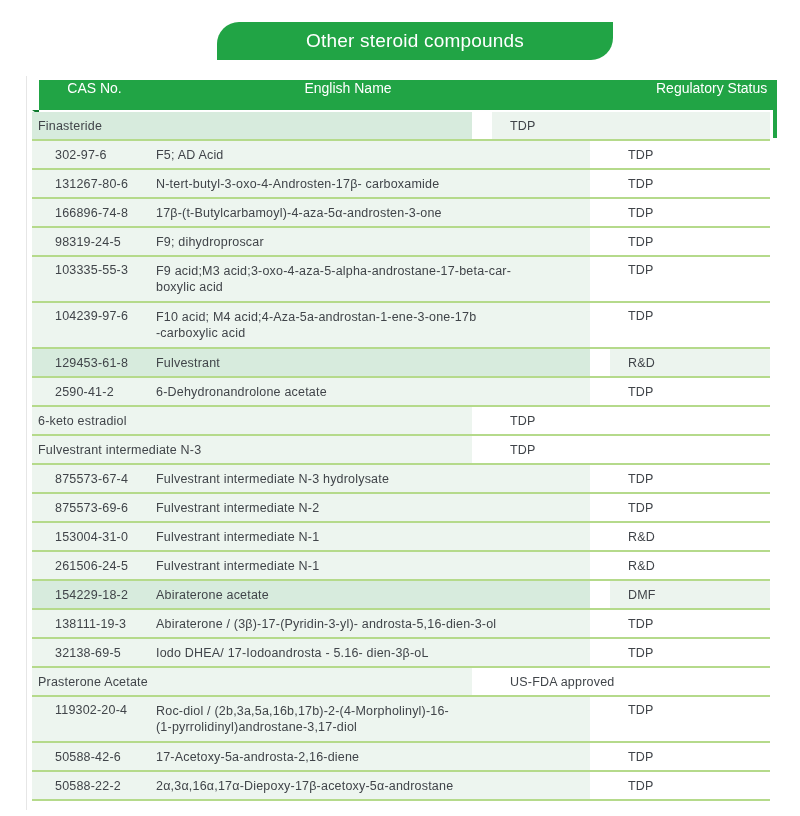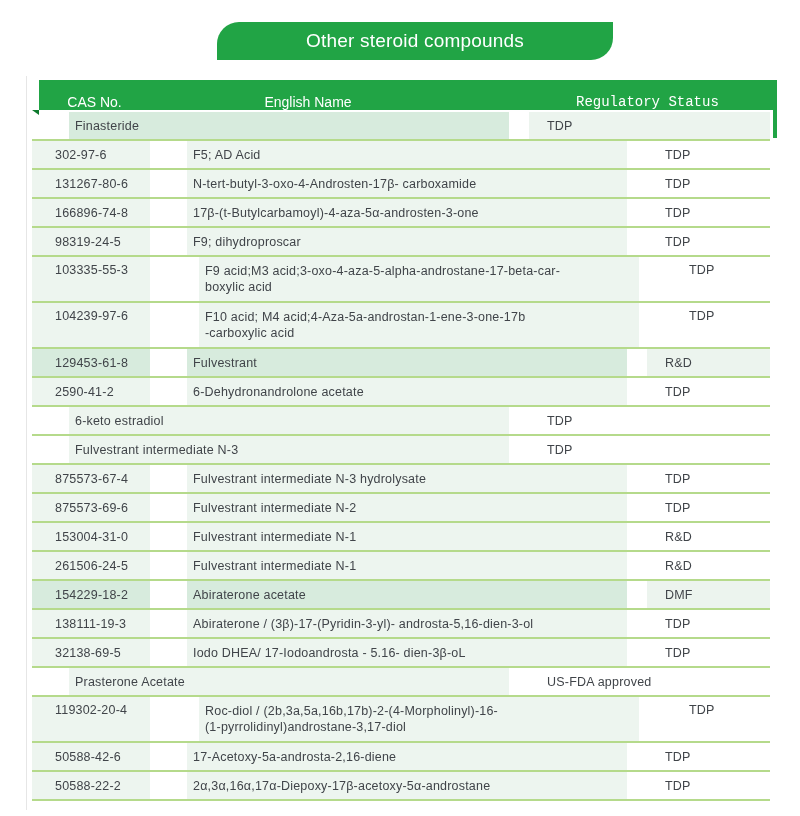--- a/index.html
+++ b/index.html
@@ -13,53 +13,53 @@
     border-radius:22px 0 22px 0;
     display:flex;align-items:center;justify-content:center;
   }
   .banner-title{color:#fff;font-size:19px;letter-spacing:0.2px;}
   .side-line{
     position:absolute;left:26px;top:76px;width:1px;height:734px;background:#e6e6e6;
   }
   .thead{
     position:absolute;left:39px;top:80px;width:738px;height:30px;
     background:var(--brand-green,#21a445);
-    display:flex;align-items:flex-end;color:var(--header-text,#fff);font-size:14px;
+    display:flex;align-items:flex-start;color:var(--header-text,#fff);font-size:14px;gap:40px;
   }
   .th{box-sizing:border-box;}
   .th-cas{width:111px;text-align:center;}
   .th-name{width:408px;text-align:center;padding-right:92px;}
-  .th-status{flex:1;text-align:left;padding-left:18px;font-family:Liberation Mono, monospace;}
+  .th-status{flex:1;text-align:left;padding-left:18px;}
   .fold-left{
     position:absolute;left:32px;top:110px;width:7px;height:5px;
     background:var(--fold-green,#0e7a2e);
     clip-path:polygon(0 0,100% 0,100% 100%);
   }
   .fold-right{
     position:absolute;left:773px;top:110px;width:4px;height:28px;
     background:var(--brand-green,#21a445);
   }
   .tbody{
     position:absolute;left:32px;top:112px;width:738px;
   }
   .row{
     display:flex;align-items:center;height:29px;box-sizing:border-box;
     border-bottom:2px solid var(--divider-green,#b5da8b);
     font-size:12.5px;letter-spacing:0.2px;
   }
-  .row.tall{height:46px;align-items:flex-end;gap:12px;}
+  .row.tall{height:46px;align-items:flex-end;}
   .row.tall .cell{padding-top:6px;}
   .cell{box-sizing:border-box;height:100%;display:flex;align-items:center;}
   .row.tall .cell{align-items:flex-start;}
   .cas{
     width:118px;padding-left:23px;background:var(--row-bg,#edf5ef);
   }
   .name{
     width:440px;padding-left:6px;padding-right:0;background:var(--row-bg,#edf5ef);
-    white-space:pre-line;line-height:16px;margin-left:37px;
+    white-space:pre-line;line-height:16px;
   }
   .status{
     flex:1;padding-left:18px;background:var(--status-bg,#ffffff);margin-left:20px;
   }
   .row.hl .cas,.row.hl .name{background:var(--row-bg-highlight,#d7ebdd);}
   .row.hl .status{background:var(--status-bg-highlight,#ecf4ee);}
 </style>
 </head>
 <body>
 

